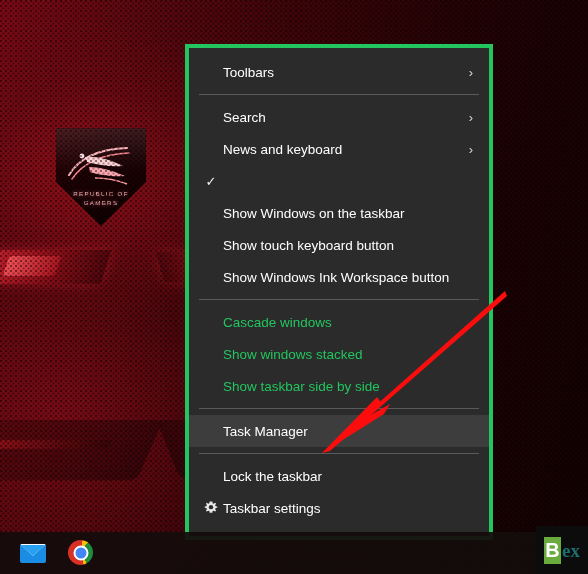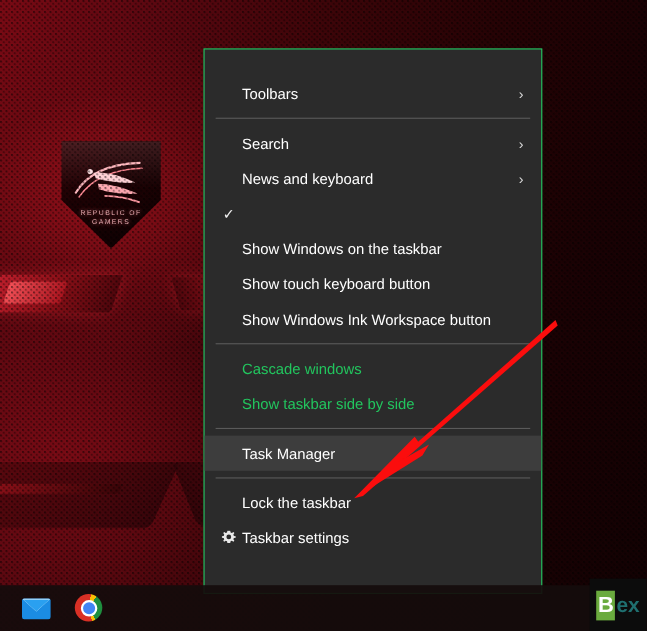--- a/index.html
+++ b/index.html
@@ -127,29 +127,29 @@
     background:#0c0c0c; display:flex; align-items:center; justify-content:center;
   }
   #bex .bbox {
     width:17px; height:27px; background:#6aab3e;
     display:flex; align-items:center; justify-content:center;
     color:#ffffff; font-size:20px; font-weight:bold; line-height:1;
     font-family:"Liberation Sans", sans-serif;
   }
   #bex .bex-ex {
     color:#1f6f6f; font-size:19px; font-weight:bold; line-height:1;
-    margin-left:1px; font-family:Liberation Sans, sans-serif;
+    margin-left:1px; font-family:Liberation Serif, serif;
   }
 
   
   #context-menu {
     position:absolute; left:185px; top:44px; width:308px; height:496px;
     background:#2b2b2b;
-    border:1px solid #22c55e;
-    padding:24px 0;
+    border:4px solid #22c55e;
+    padding:8px 0;
     box-shadow:0 0 0 0 rgba(0,0,0,0);
   }
   .mi {
     height:32px; display:flex; align-items:center;
     padding:0 16px 0 10px; position:relative;
     cursor:default;
   }
   .mi .ck { width:24px; flex:0 0 24px; text-align:center; font-size:13px; color:#f0f0f0; line-height:1; }
   .mi .lbl {
     color:#ffffff; font-size:13.5px; white-space:nowrap;
@@ -241,20 +241,24 @@
     <span class="lbl">Show Windows Ink Workspace button</span>
   </div>
 
   <div class="sep"></div>
 
   <div class="mi disabled">
     <span class="ck"></span>
     <span class="lbl">Cascade windows</span>
   </div>
 
+  <div class="mi disabled">
+    <span class="ck"></span>
+    <span class="lbl">Show windows stacked</span>
+  </div>
 
   <div class="mi disabled">
     <span class="ck"></span>
     <span class="lbl">Show taskbar side by side</span>
   </div>
 
 
   <div class="sep"></div>
 
   <div class="mi highlight">

